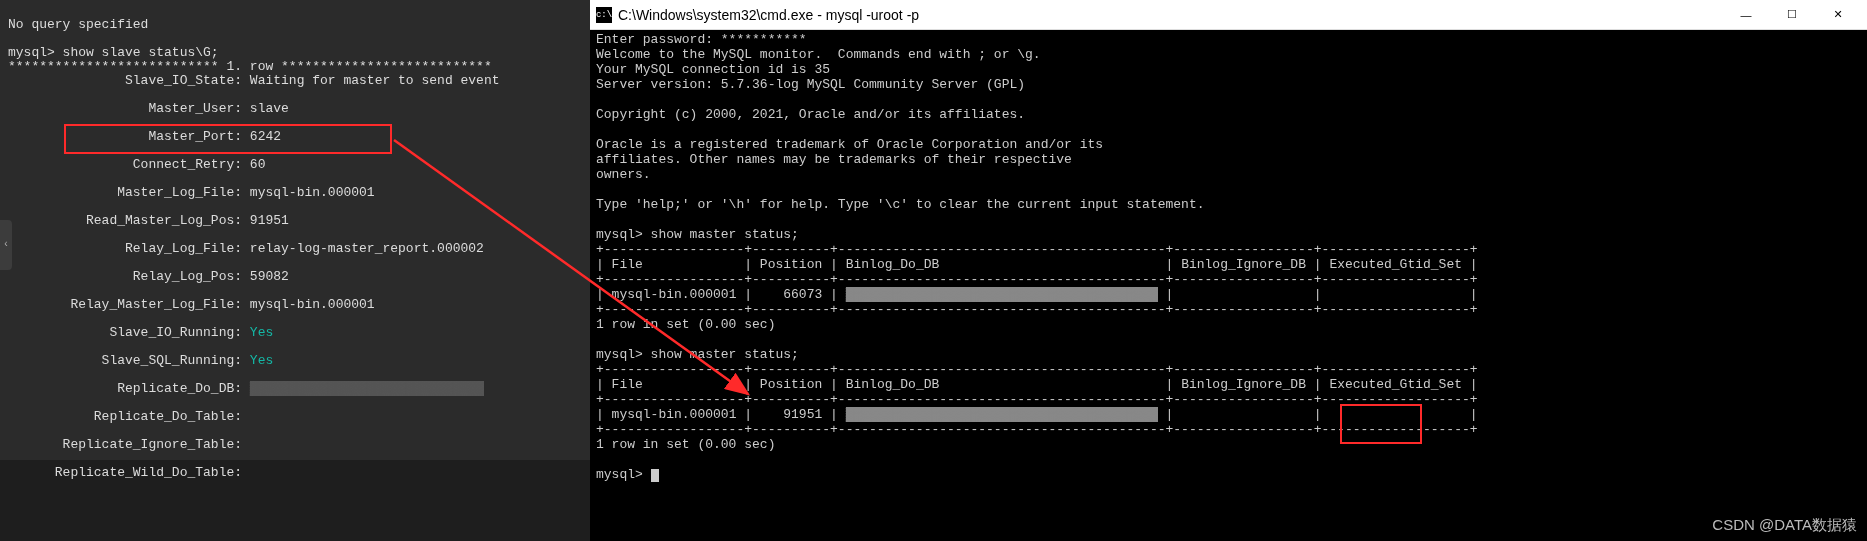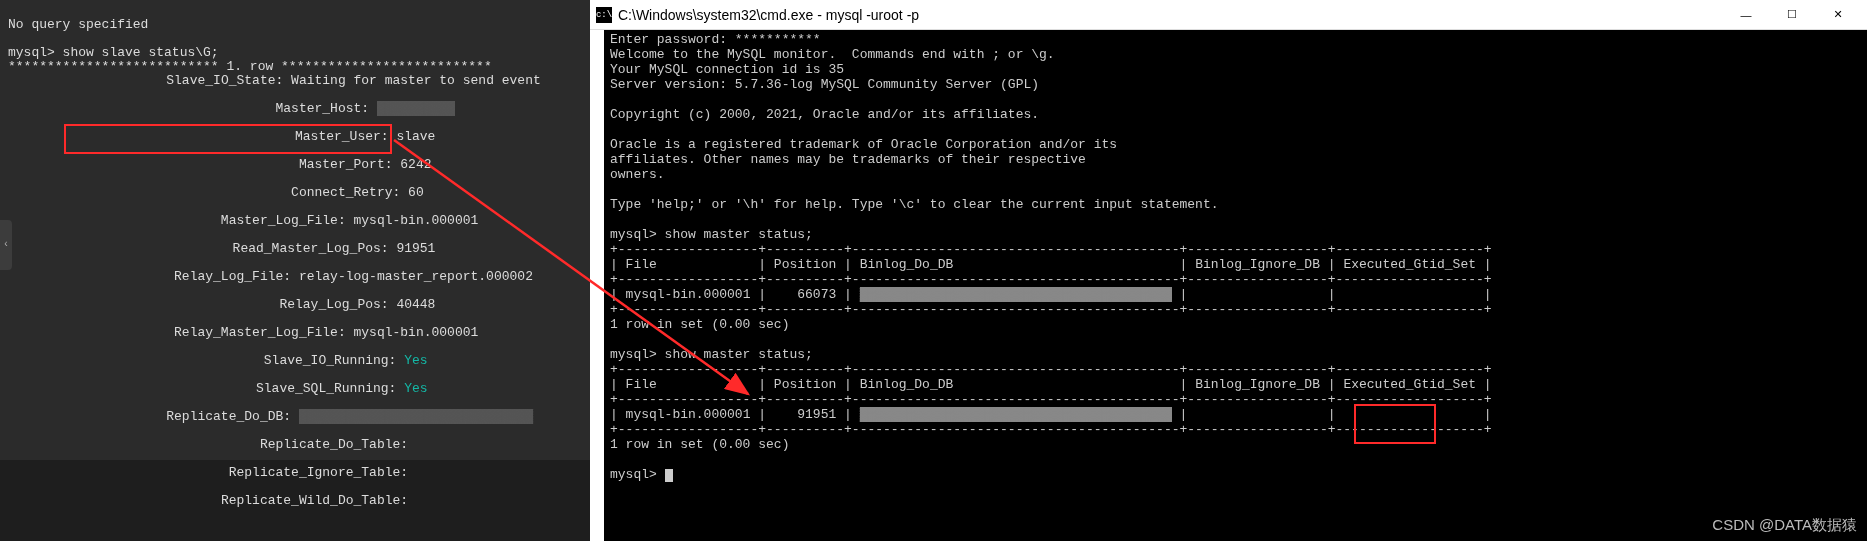--- a/index.html
+++ b/index.html
@@ -60,23 +60,22 @@
 }
 .cmd-body {
   flex: 1;
   background: #000;
   color: #ccc;
   padding: 2px 6px;
   white-space: pre;
   line-height: 15px;
   font-size: 13px;
   position: relative;
-  margin-left: 14px;
-}
-.row-line { display: block; text-align: center; }
+}
+.row-line { display: block; }
 .yes { color: #14b8a6; }
 .mask { background: #555; color: #555; }
 .mask2 { background: #888; color: #888; }
 .red-box {
   position: absolute;
   border: 2px solid #ff2a2a;
   pointer-events: none;
 }
 #box-left { left: 64px; top: 124px; width: 328px; height: 30px; }
 #box-pos { left: 750px; top: 374px; width: 82px; height: 40px; }
@@ -112,28 +111,27 @@
 </style>
 </head>
 <body>
 
 <div class="left-panel">
 <span>No query specified</span>
 
 <span>mysql&gt; show slave status\G;</span>
 <span>*************************** 1. row ***************************</span>
 <span class="row-line">               Slave_IO_State: <span>Waiting for master to send event</span></span>
-<span class="row-line">                  Master_Host: <span class="mask">▓▓▓▓▓▓▓▓▓▓</span></span>
 <span class="row-line">                  Master_User: <span>slave</span></span>
 <span class="row-line">                  Master_Port: <span>6242</span></span>
 <span class="row-line">                Connect_Retry: <span>60</span></span>
 <span class="row-line">              Master_Log_File: <span>mysql-bin.000001</span></span>
 <span class="row-line">          Read_Master_Log_Pos: <span>91951</span></span>
 <span class="row-line">               Relay_Log_File: <span>relay-log-master_report.000002</span></span>
-<span class="row-line">                Relay_Log_Pos: <span>40448</span></span>
+<span class="row-line">                Relay_Log_Pos: <span>59082</span></span>
 <span class="row-line">        Relay_Master_Log_File: <span>mysql-bin.000001</span></span>
 <span class="row-line">             Slave_IO_Running: <span class="yes">Yes</span></span>
 <span class="row-line">            Slave_SQL_Running: <span class="yes">Yes</span></span>
 <span class="row-line">              Replicate_Do_DB: <span class="mask">▓▓▓▓▓▓▓▓▓▓▓▓▓▓▓▓▓▓▓▓▓▓▓▓▓▓▓▓▓▓</span></span>
 <span class="row-line">           Replicate_Do_Table: <span></span></span>
 <span class="row-line">       Replicate_Ignore_Table: <span></span></span>
 <span class="row-line">      Replicate_Wild_Do_Table: <span></span></span>
 
 
 

